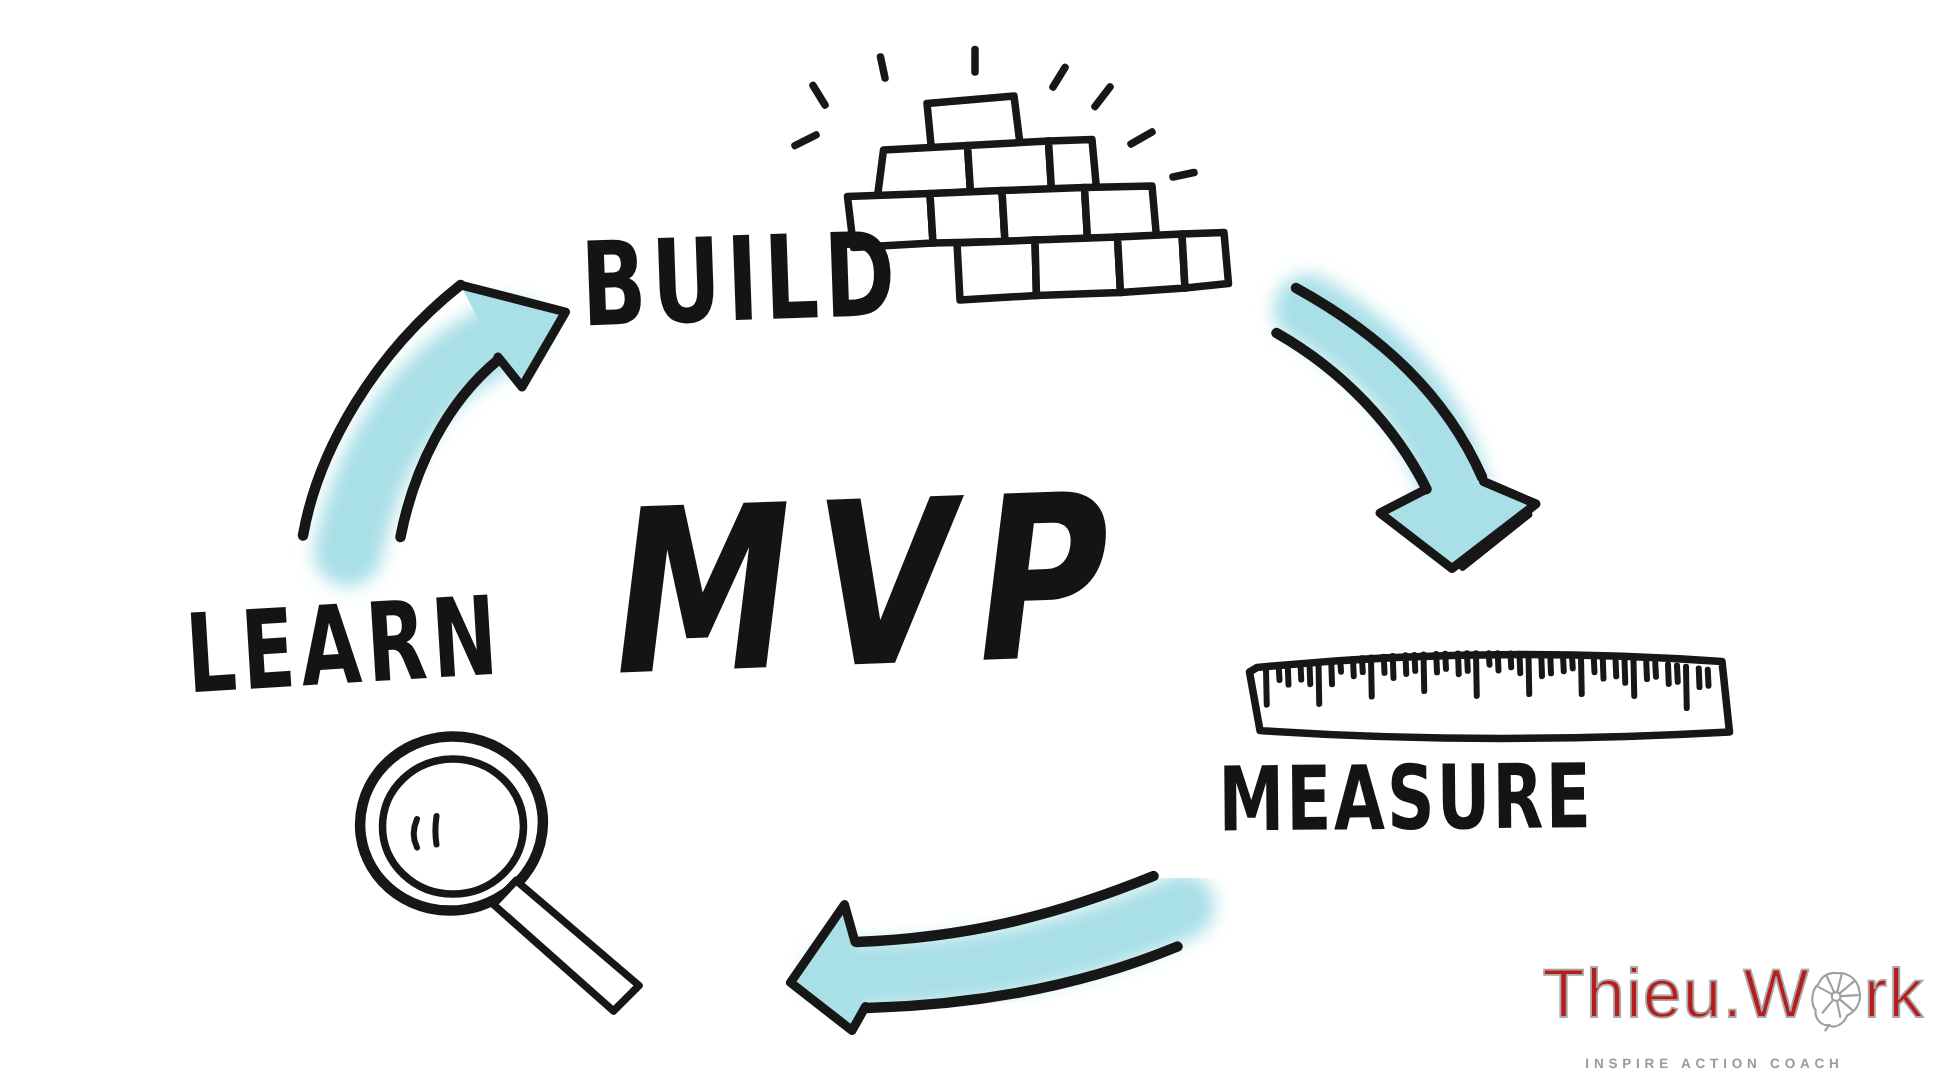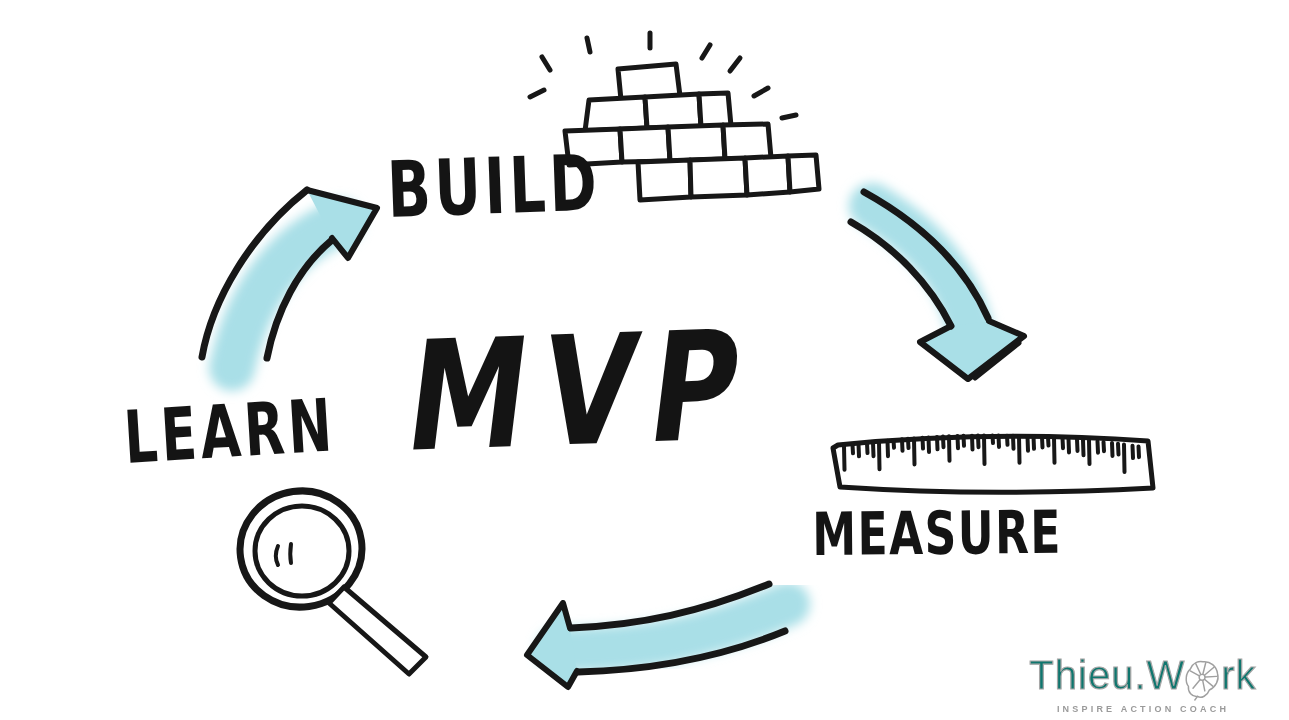--- a/index.html
+++ b/index.html
@@ -20,28 +20,28 @@
     transform:rotate(-2deg) skewX(-9deg) scaleY(1.26);}
   .word-learn{left:122px;top:402px;font-size:56px;letter-spacing:4px;
     transform:rotate(-3.5deg) scale(0.93,1.3);}
   .word-measure{left:812px;top:505px;font-size:44px;letter-spacing:1.5px;
     transform:rotate(-0.5deg) scaleY(1.35);}
   .watermark{
     position:absolute;right:6px;bottom:6px;width:280px;text-align:center;
     font-family:"Liberation Sans",sans-serif;
   }
   .brand{
-    display:flex;align-items:center;justify-content:center;
-    font-size:40px;font-weight:400;letter-spacing:1px;line-height:1;
-    color:#0f766e;-webkit-text-stroke:1.2px #a8a8a8;
+    display:flex;align-items:center;justify-content:flex-end;
+    font-size:46px;font-weight:400;letter-spacing:1px;line-height:1;
+    color:#b91c1c;-webkit-text-stroke:1.2px #a8a8a8;
     text-shadow:0 0 1px #cccccc;
   }
   .brand .brain-wrap{display:inline-block;width:40px;height:44px;margin:0 -2px;transform:translateY(5px);}
   .tagline{
-    margin-top:7px;font-size:9px;font-weight:bold;letter-spacing:3.2px;
+    margin-top:19px;font-size:9px;font-weight:bold;letter-spacing:3.2px;
     color:#9a9a9a;-webkit-text-stroke:0;
   }
 </style>
 </head>
 <body>
 
 <div class="canvas">
 
   <svg class="art" width="1289" height="720" viewBox="0 0 1289 720">
     <defs>

